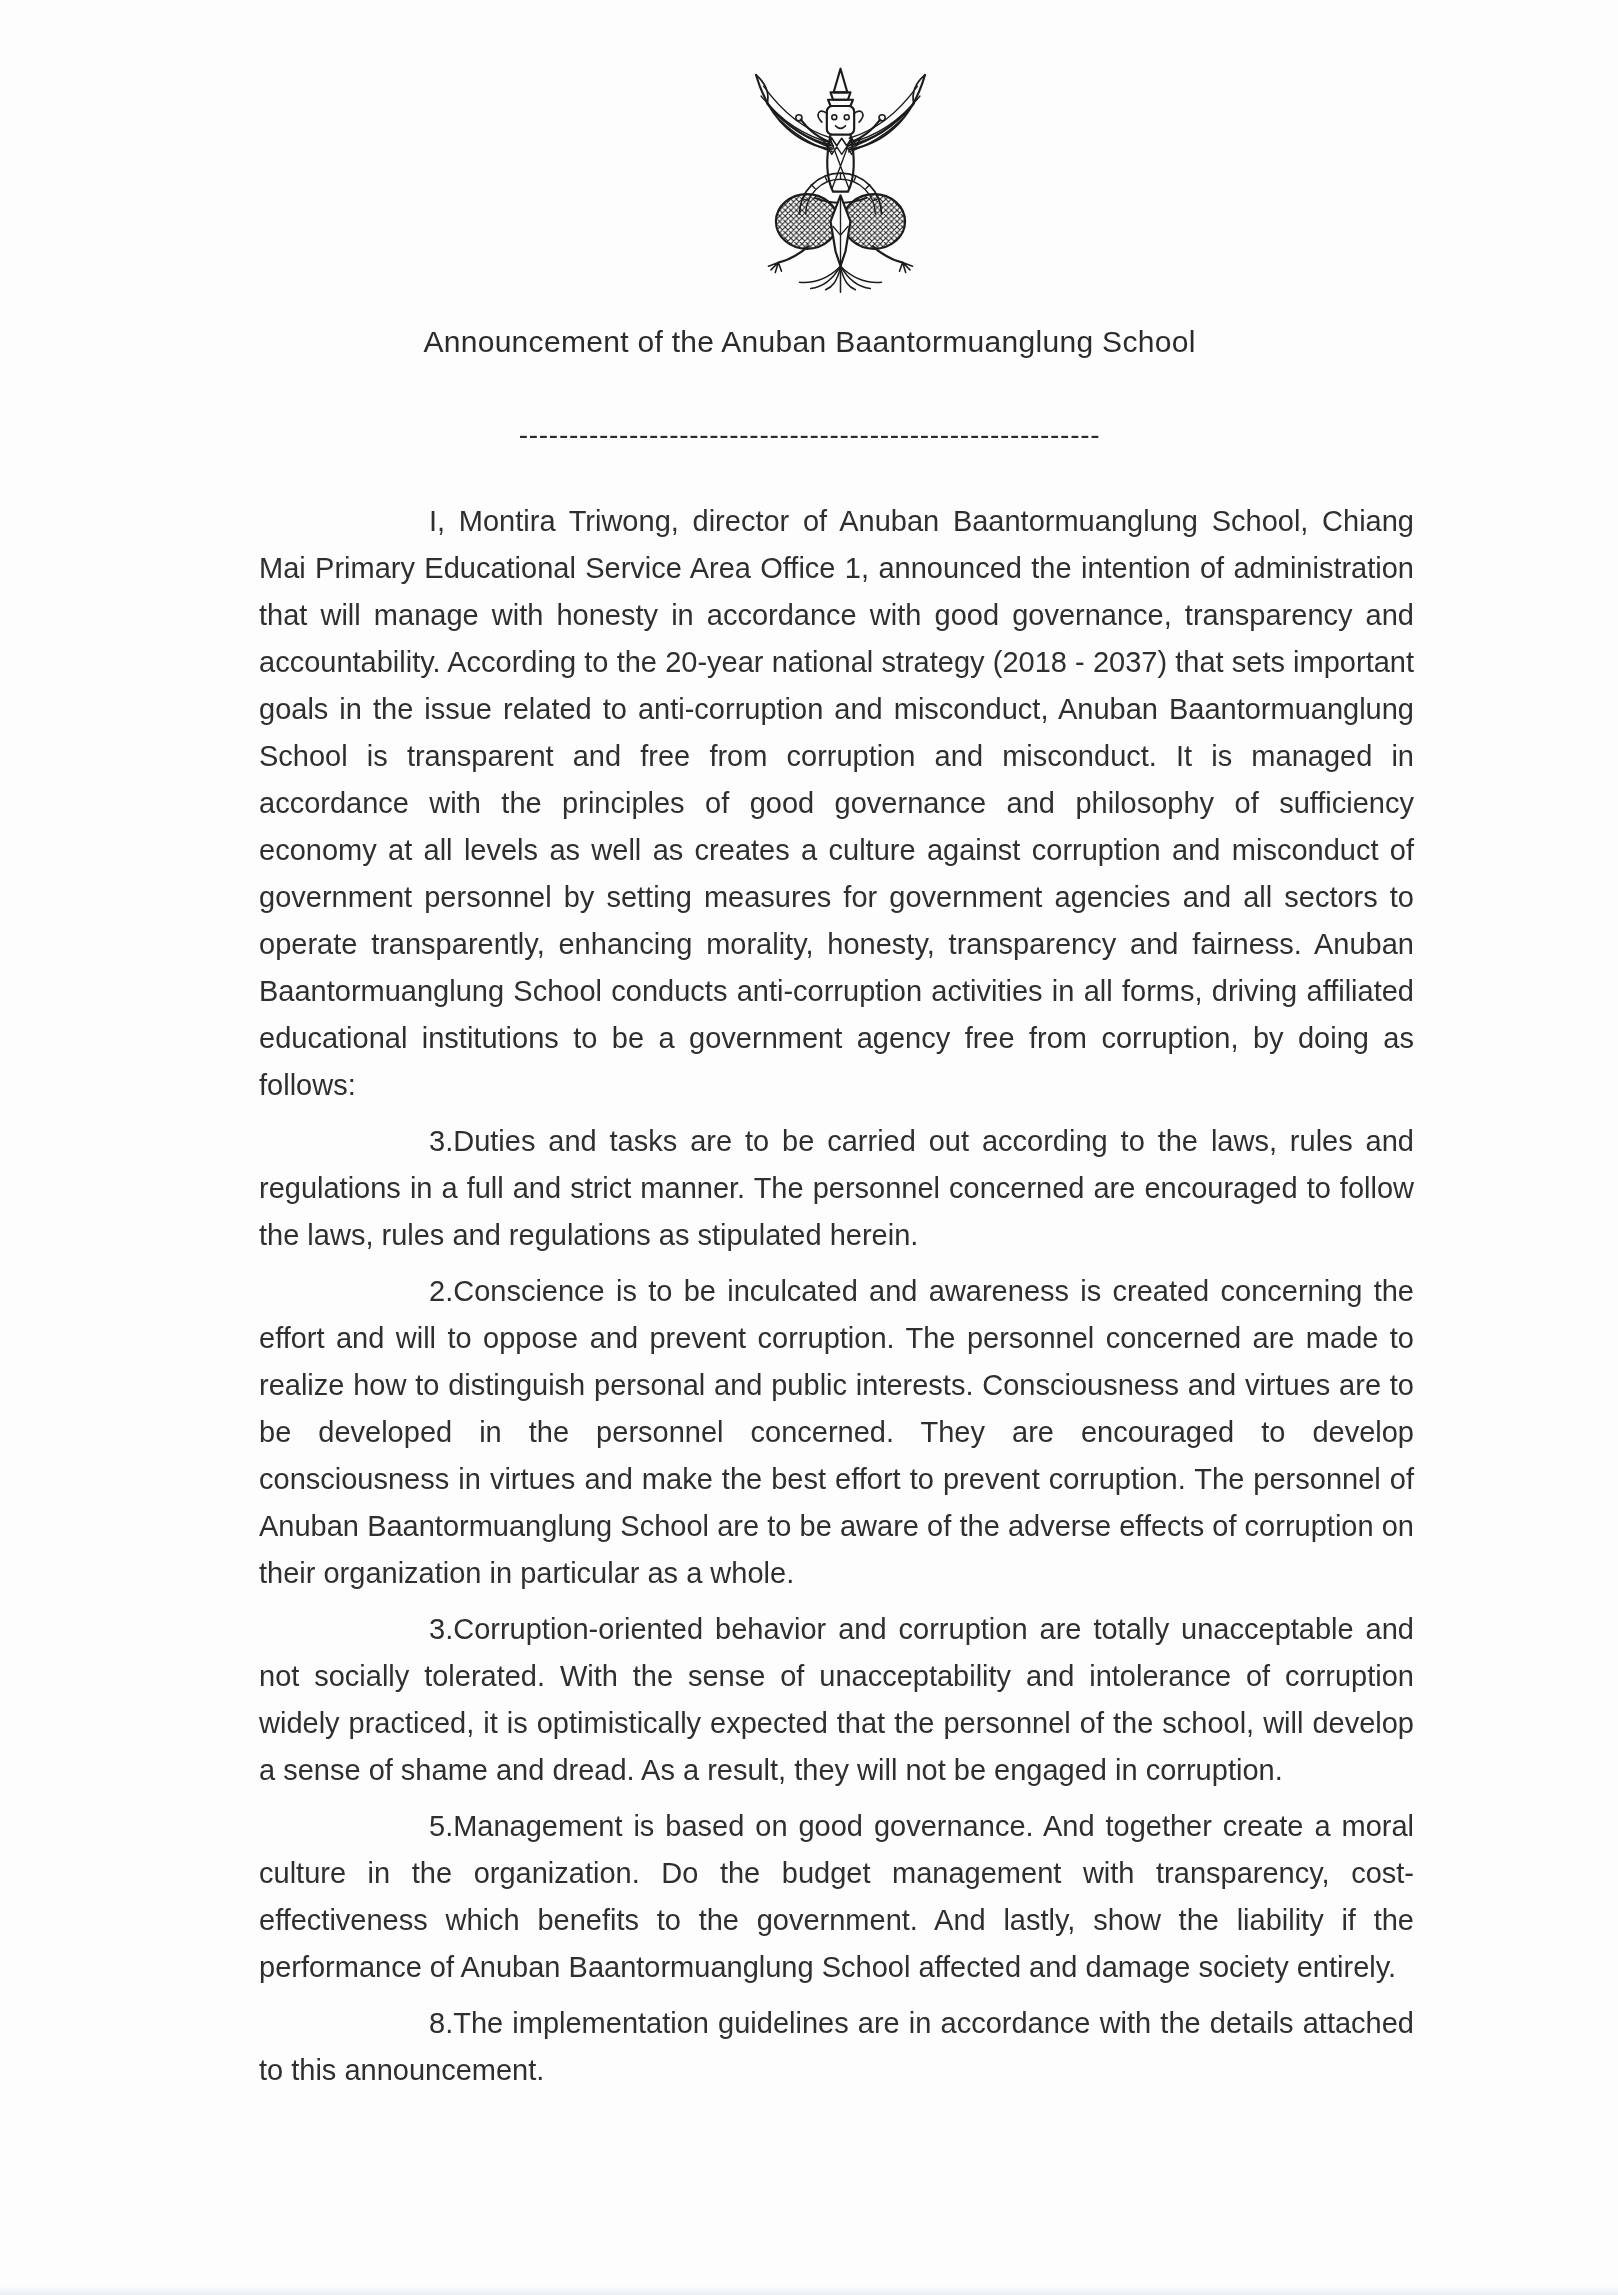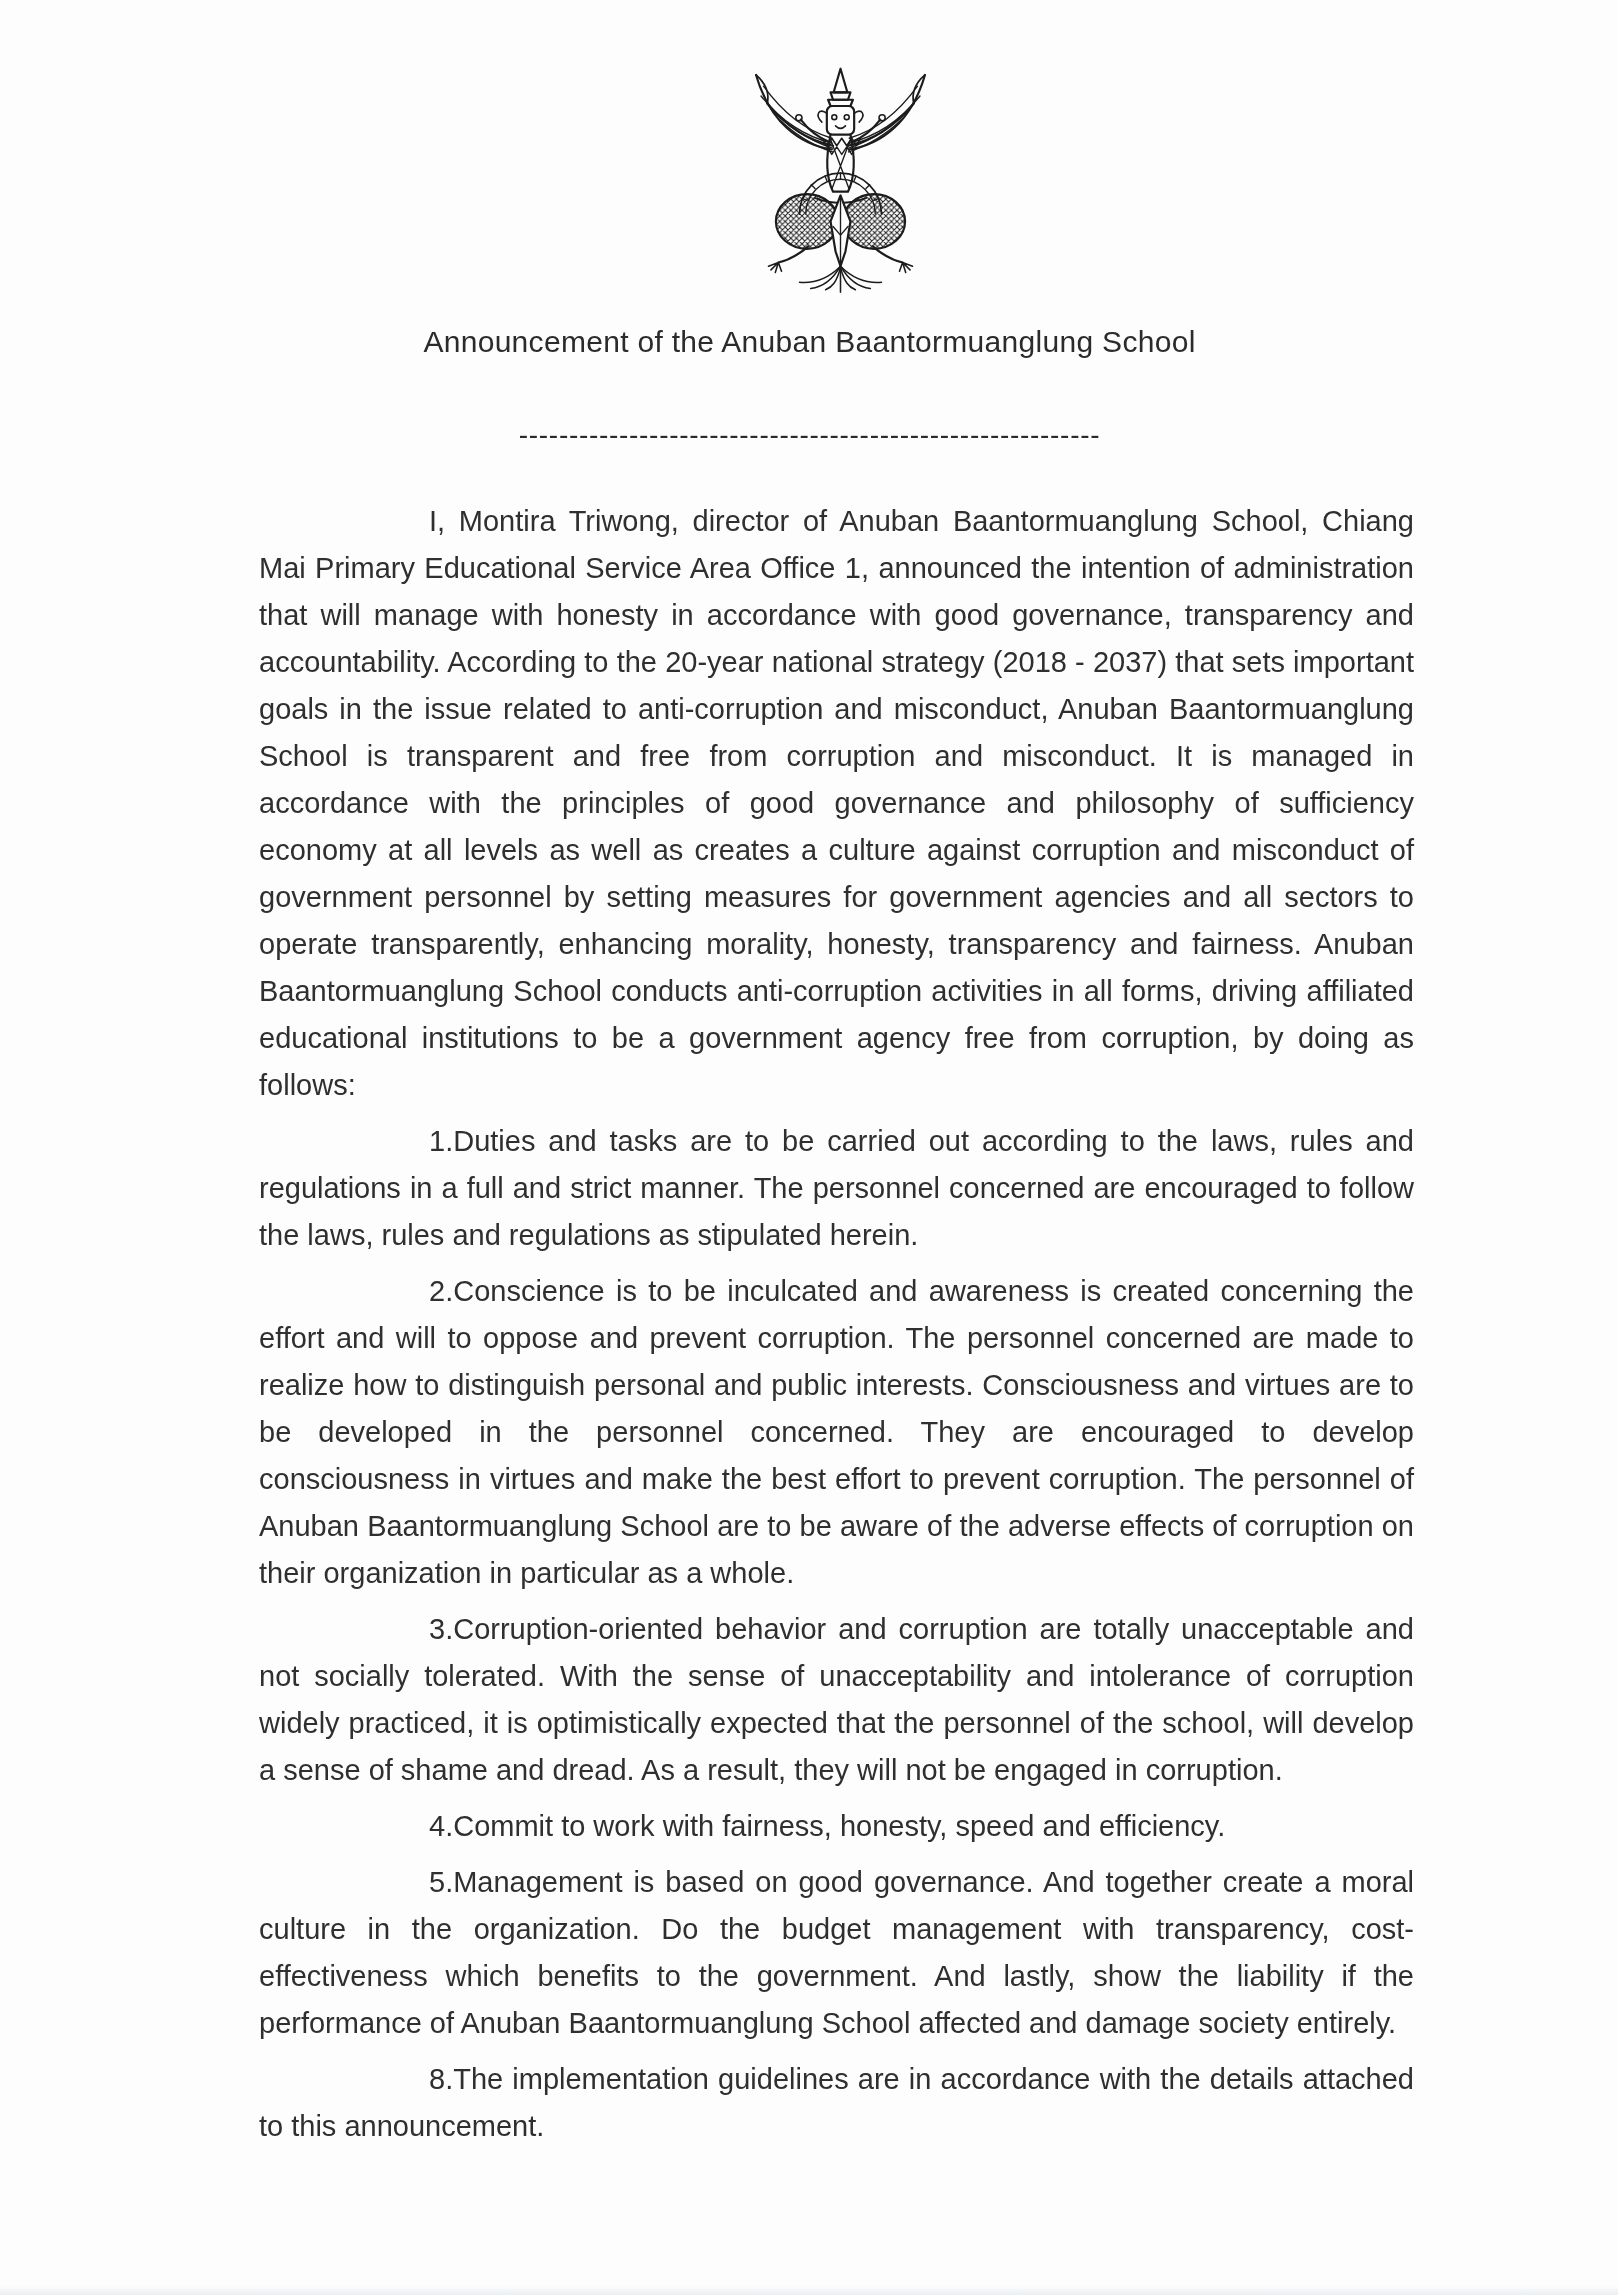--- a/index.html
+++ b/index.html
@@ -154,23 +154,22 @@
   </svg>
 
   <div class="titles">
     <div>Announcement of the Anuban Baantormuanglung School</div>
   </div>
 
   <div class="separator">----------------------------------------------------------</div>
 
   <div class="content">
     <p>I, Montira Triwong, director of Anuban Baantormuanglung School, Chiang Mai Primary Educational Service Area Office 1, announced the intention of administration that will manage with honesty in accordance with good governance, transparency and accountability. According to the 20-year national strategy (2018 - 2037) that sets important goals in the issue related to anti-corruption and misconduct, Anuban Baantormuanglung School is transparent and free from corruption and misconduct. It is managed in accordance with the principles of good governance and philosophy of sufficiency economy at all levels as well as creates a culture against corruption and misconduct of government personnel by setting measures for government agencies and all sectors to operate transparently, enhancing morality, honesty, transparency and fairness. Anuban Baantormuanglung School conducts anti-corruption activities in all forms, driving affiliated educational institutions to be a government agency free from corruption, by doing as follows:</p>
-    <p>1.Duties and tasks are to be carried out according to the laws, rules and regulations in a full and strict manner. The personnel concerned are encouraged to follow the laws, rules and regulations as stipulated herein.</p>
+    <p>3.Duties and tasks are to be carried out according to the laws, rules and regulations in a full and strict manner. The personnel concerned are encouraged to follow the laws, rules and regulations as stipulated herein.</p>
     <p>2.Conscience is to be inculcated and awareness is created concerning the effort and will to oppose and prevent corruption. The personnel concerned are made to realize how to distinguish personal and public interests. Consciousness and virtues are to be developed in the personnel concerned. They are encouraged to develop consciousness in virtues and make the best effort to prevent corruption. The personnel of Anuban Baantormuanglung School are to be aware of the adverse effects of corruption on their organization in particular as a whole.</p>
     <p>3.Corruption-oriented behavior and corruption are totally unacceptable and not socially tolerated. With the sense of unacceptability and intolerance of corruption widely practiced, it is optimistically expected that the personnel of the school, will develop a sense of shame and dread. As a result, they will not be engaged in corruption.</p>
-    <p>4.Commit to work with fairness, honesty, speed and efficiency.</p>
     <p>5.Management is based on good governance. And together create a moral culture in the organization. Do the budget management with transparency, cost-effectiveness which benefits to the government. And lastly, show the liability if the performance of Anuban Baantormuanglung School affected and damage society entirely.</p>
     <p>8.The implementation guidelines are in accordance with the details attached to this announcement.</p>
   </div>
 
   <div class="bottom-edge"></div>
 </div>
 
 
 </body></html>

